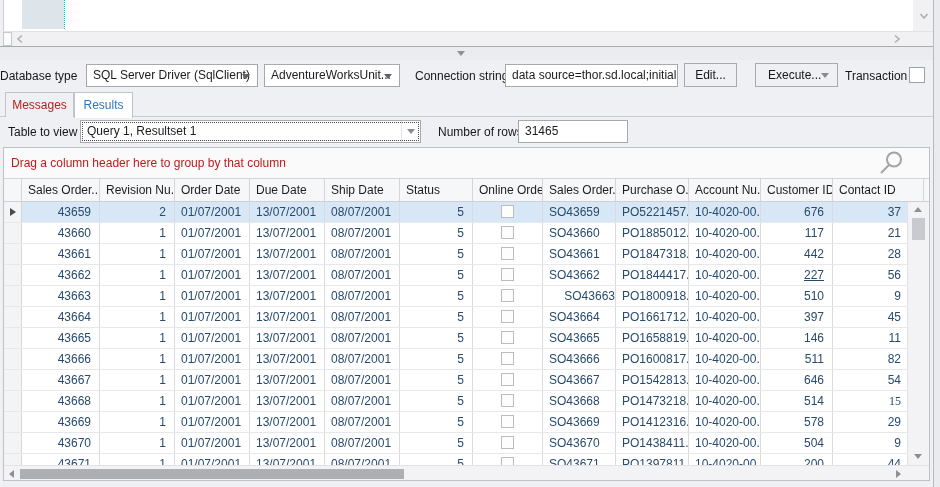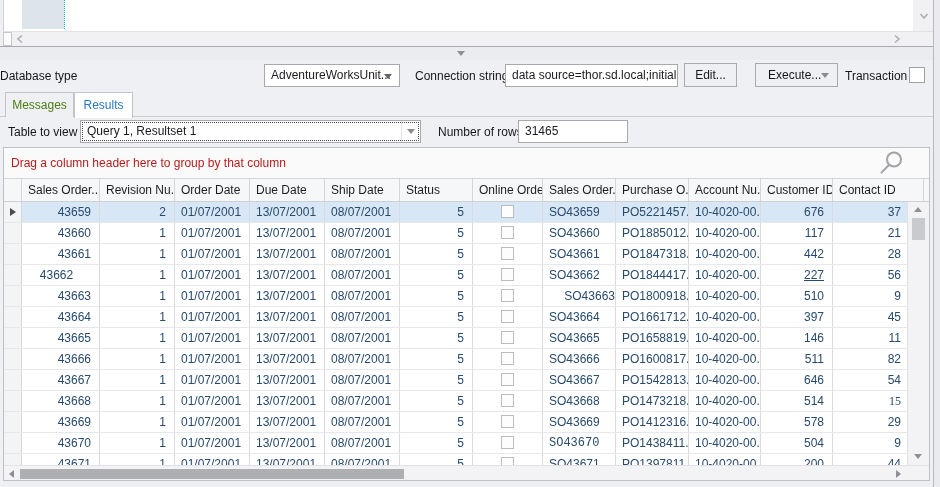--- a/index.html
+++ b/index.html
@@ -38,21 +38,21 @@
   .btn {
     border:1px solid #a9aab0; background:transparent; height:24px; line-height:22px;
     text-align:center; color:#17171a; font-family:"Liberation Sans",sans-serif; font-size:12px;
   }
   .checkbox { width:16px; height:16px; background:#fff; border:1px solid #9fa1a7; }
 
   
   .tabstrip { left:0; top:92px; width:933px; height:25px; border-bottom:1px solid #cbccd1; }
   .tab { position:absolute; top:0; height:25px; line-height:24px; text-align:center;
          border:1px solid #c3c4c9; border-bottom:none; }
-  .tab.inactive { background:#eef0f4; color:#4d7c0f; }
+  .tab.inactive { background:#eef0f4; color:#b91c1c; }
   .tab.active { background:#ffffff; color:#2779c4; height:26px; z-index:2; }
 
   
   .combo-focus { position:relative; }
   .combo-focus::after { content:""; position:absolute; left:1px; top:1px; right:1px; bottom:1px;
     border:1px dotted #4a4a4a; pointer-events:none; }
   .dd-zone { position:absolute; right:0; top:0; width:19px; height:21px; border-left:1px solid #e4e4e8; }
   .dd-zone .tri-down { position:absolute; left:5px; top:8px; border-top-color:#8a8b90; }
 
   
@@ -108,20 +108,24 @@
     <svg class="chev" style="left:888px;top:1px;" viewBox="0 0 12 12">
         <polyline points="4,2.5 8,6 4,9.5" fill="none" stroke="#aeafb4" stroke-width="1.6"></polyline>
       </svg>
   </div>
 
   <div class="abs splitter">
     <span class="tri tri-down" style="position:absolute;left:457px;top:4px;"></span>
   </div>
 
   <div class="abs toolbar-label" style="left:0;">Database type</div>
+  <div class="abs combo" style="left:86px;top:64px;width:172px;">
+    <span>SQL Server Driver (SqlClient)</span>
+    <span class="tri tri-down arrow"></span>
+  </div>
   <div class="abs combo" style="left:264px;top:64px;width:136px;">
     <span>AdventureWorksUnit...</span>
     <span class="tri tri-down arrow"></span>
   </div>
   <div class="abs toolbar-label" style="left:415px;">Connection string</div>
   <div class="abs textbox" style="left:505px;top:64px;width:173px;">
     <span>data source=thor.sd.local;initial catalo</span>
   </div>
   <div class="abs btn" style="left:684px;top:63px;width:53px;">Edit...</div>
   <div class="abs btn" style="left:755px;top:63px;width:83px;text-align:left;padding-left:12px;">
@@ -214,21 +218,21 @@
           <div class="cell right" style="width: 73px;">5</div>
           <div class="cell center" style="width: 70px;"><span class="rowcheck"></span></div>
           <div class="cell left" style="width: 73px;">SO43661</div>
           <div class="cell left" style="width: 73px;">PO1847318...</div>
           <div class="cell left" style="width: 72px;">10-4020-00...</div>
           <div class="cell right" style="width: 72px;">442</div>
           <div class="cell right" style="width: 91px; padding-right: 22px;">28</div>
         </div>
         <div class="grow">
           <div class="icell"></div>
-          <div class="cell right" style="width: 78px; text-align: center;">43662</div>
+          <div class="cell right" style="width: 78px;">43662</div>
           <div class="cell right" style="width: 75px;">1</div>
           <div class="cell left" style="width: 75px;">01/07/2001</div>
           <div class="cell left" style="width: 75px;">13/07/2001</div>
           <div class="cell left" style="width: 75px;">08/07/2001</div>
           <div class="cell right" style="width: 73px;">5</div>
           <div class="cell center" style="width: 70px;"><span class="rowcheck"></span></div>
           <div class="cell left" style="width: 73px;">SO43662</div>
           <div class="cell left" style="width: 73px;">PO1844417...</div>
           <div class="cell left" style="width: 72px;">10-4020-00...</div>
           <div class="cell right" style="width: 72px; text-decoration: underline;">227</div>
@@ -341,21 +345,21 @@
         </div>
         <div class="grow">
           <div class="icell"></div>
           <div class="cell right" style="width: 78px;">43670</div>
           <div class="cell right" style="width: 75px;">1</div>
           <div class="cell left" style="width: 75px;">01/07/2001</div>
           <div class="cell left" style="width: 75px;">13/07/2001</div>
           <div class="cell left" style="width: 75px;">08/07/2001</div>
           <div class="cell right" style="width: 73px;">5</div>
           <div class="cell center" style="width: 70px;"><span class="rowcheck"></span></div>
-          <div class="cell left" style="width: 73px; font-family: Liberation Mono, monospace;">SO43670</div>
+          <div class="cell left" style="width: 73px;">SO43670</div>
           <div class="cell left" style="width: 73px;">PO1438411...</div>
           <div class="cell left" style="width: 72px;">10-4020-00...</div>
           <div class="cell right" style="width: 72px;">504</div>
           <div class="cell right" style="width: 91px; padding-right: 22px;">9</div>
         </div>
         <div class="grow">
           <div class="icell"></div>
           <div class="cell right" style="width: 78px;">43671</div>
           <div class="cell right" style="width: 75px;">1</div>
           <div class="cell left" style="width: 75px;">01/07/2001</div>

